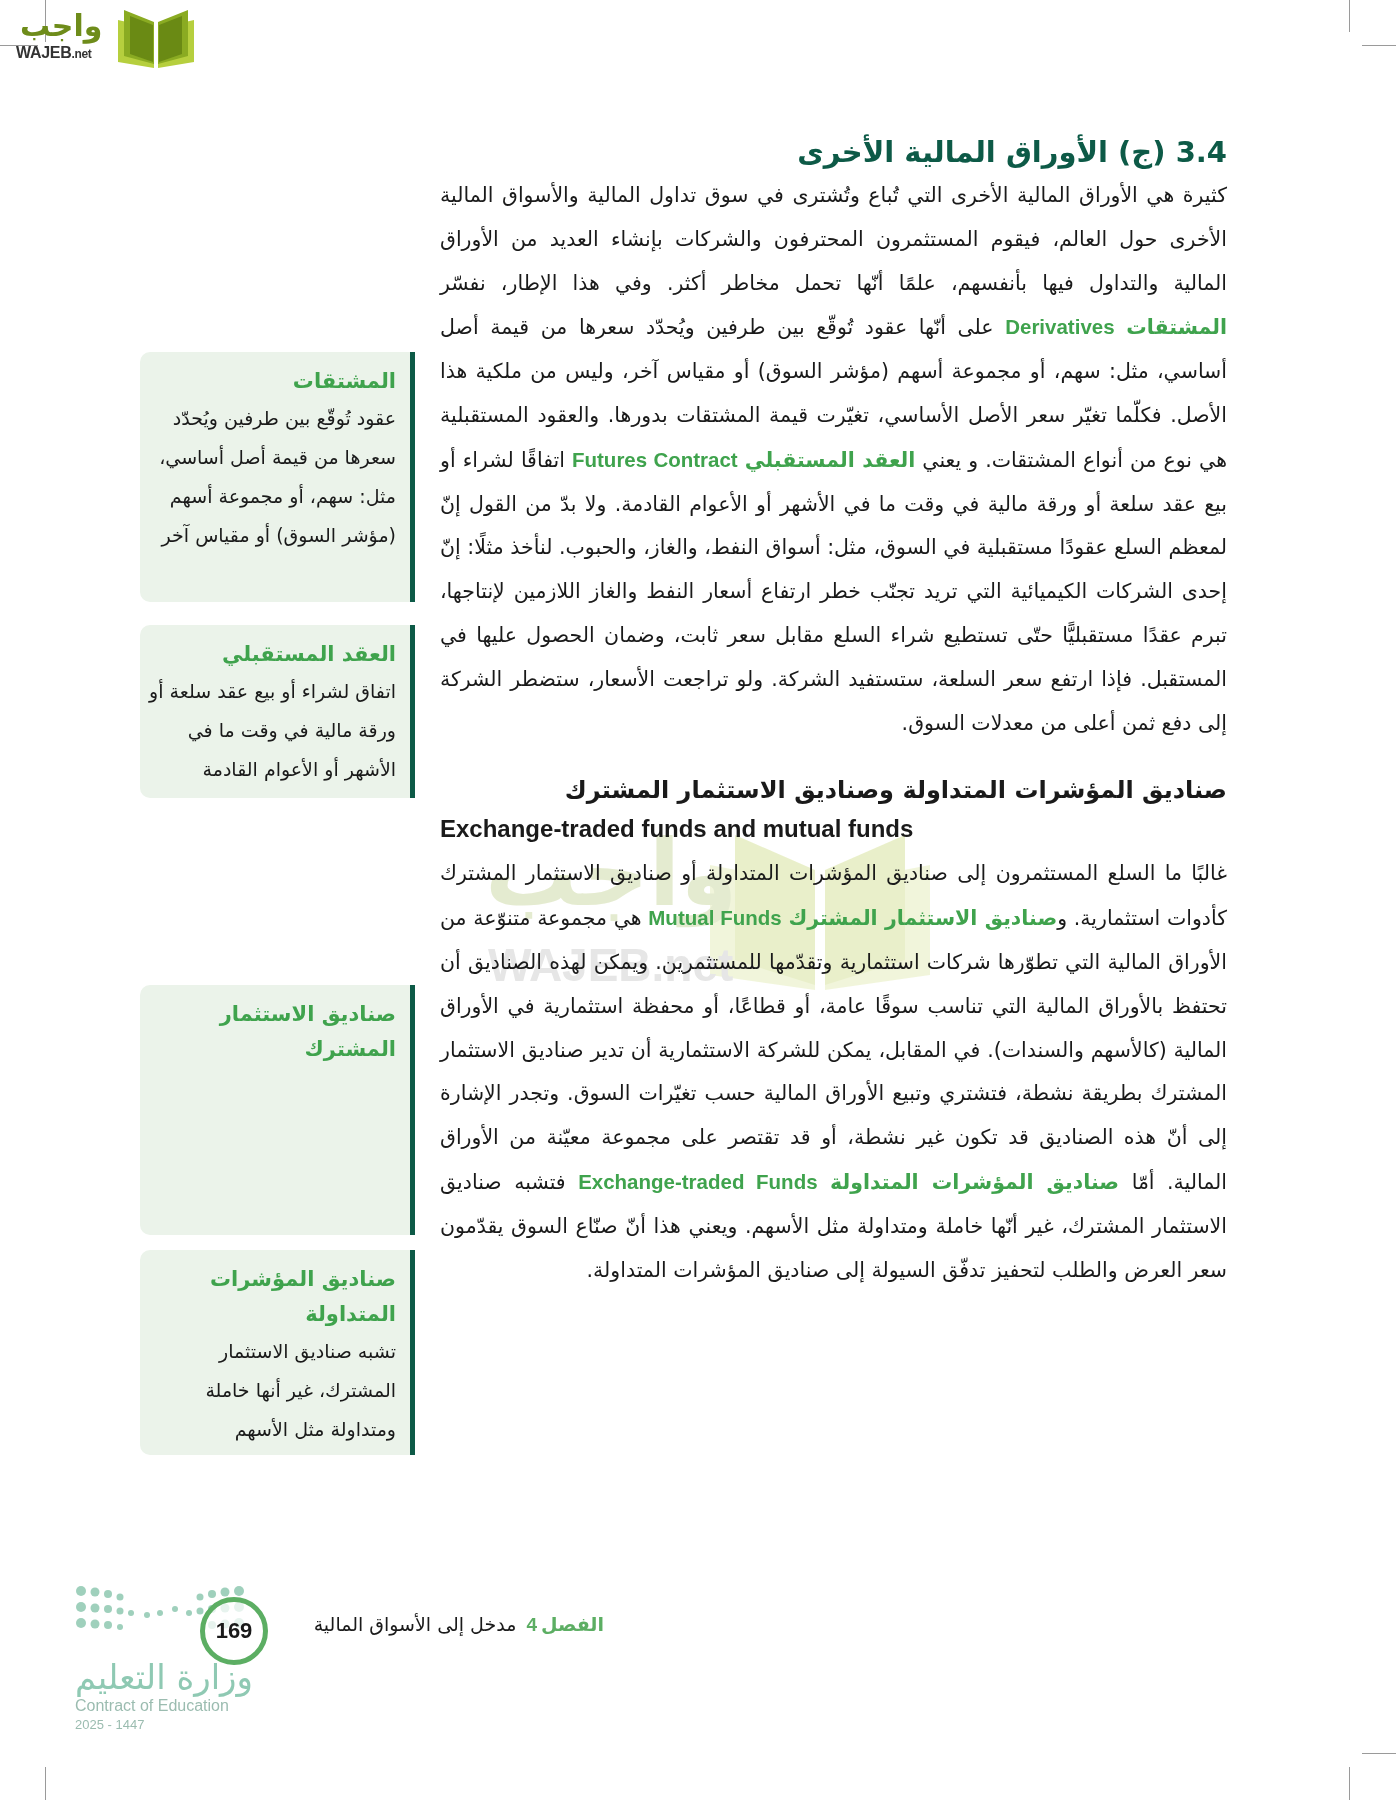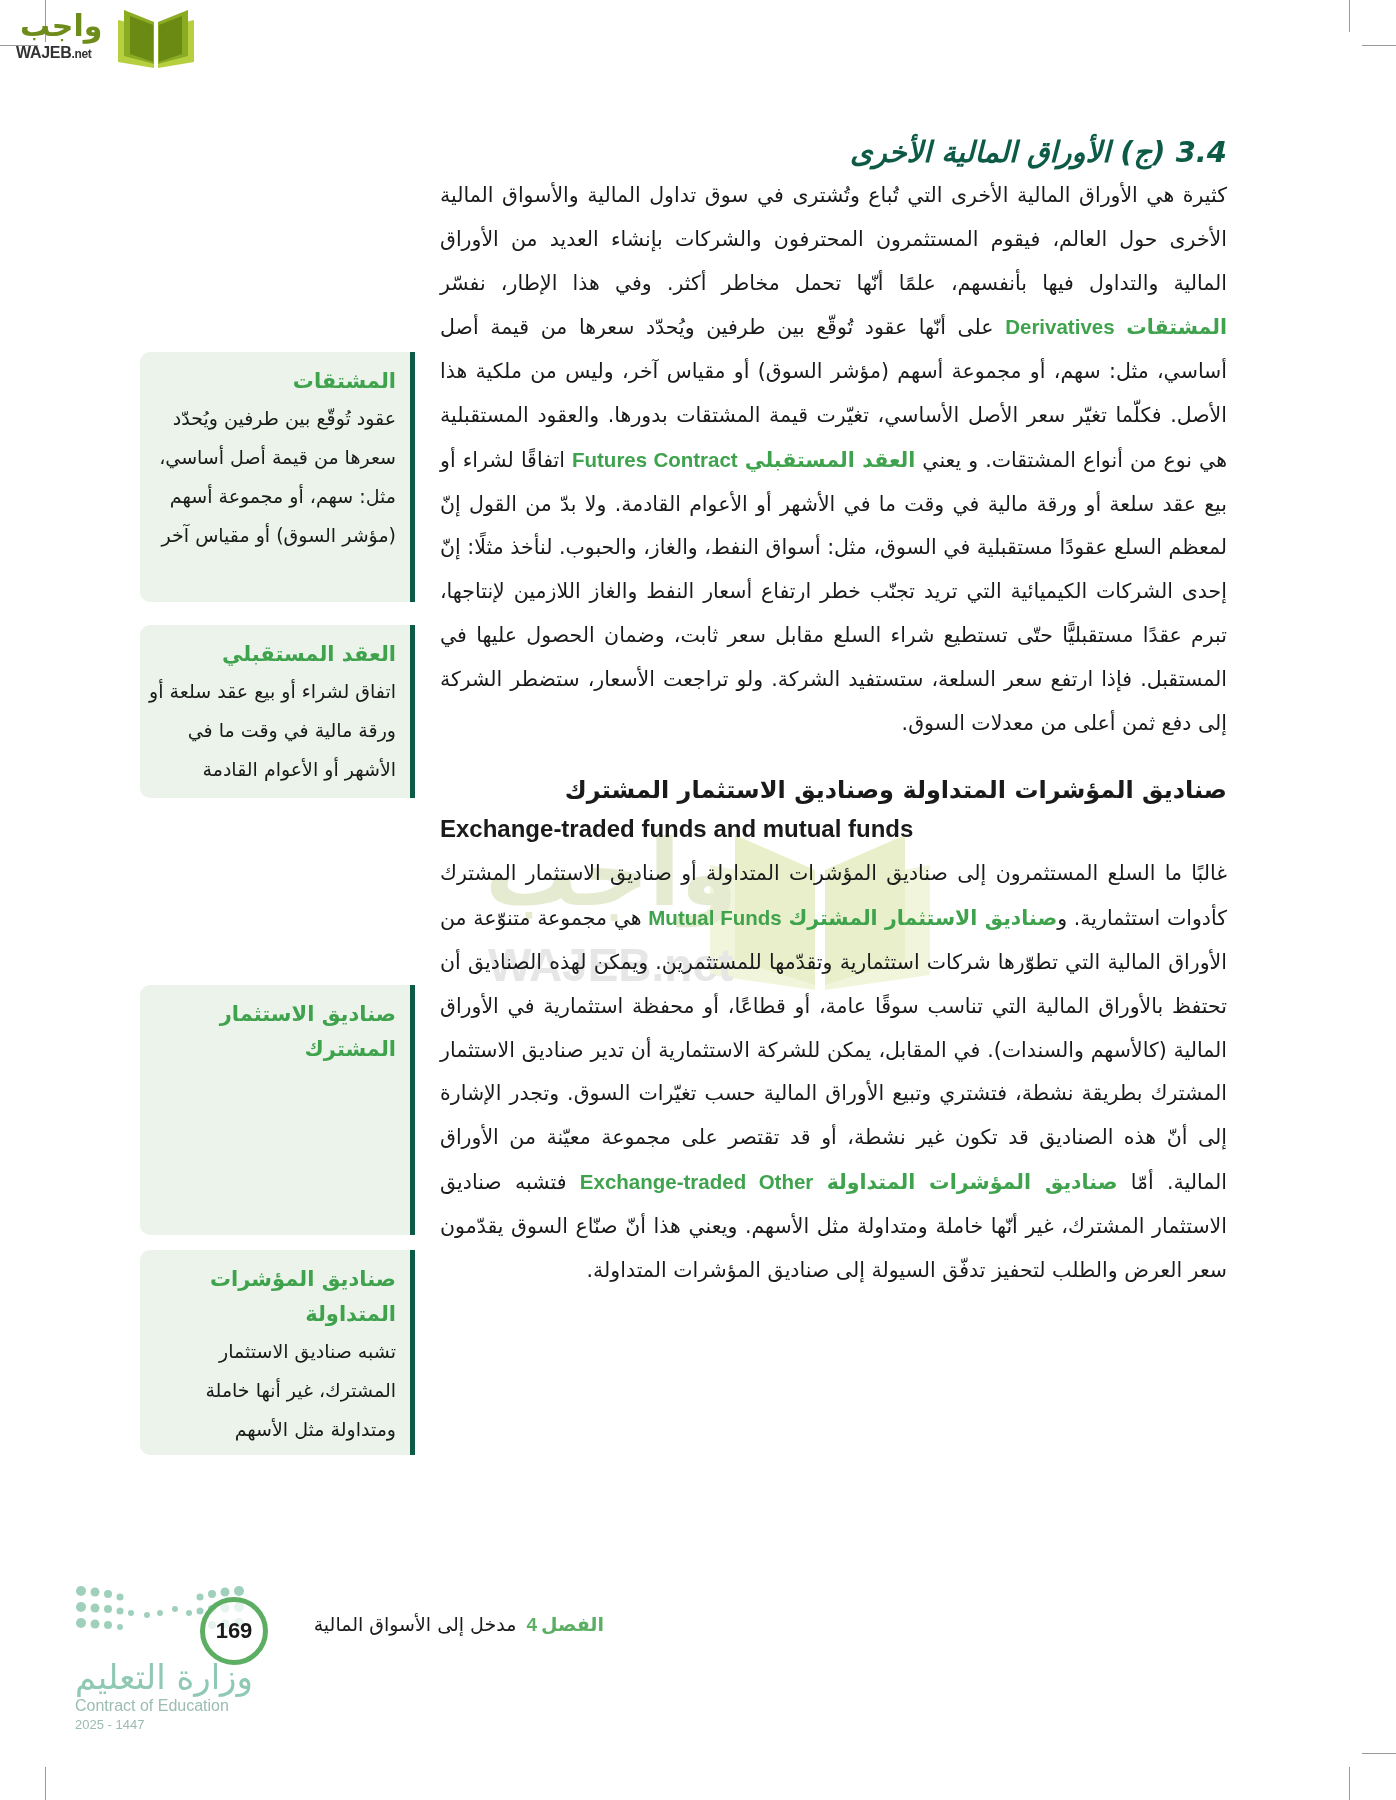--- a/index.html
+++ b/index.html
@@ -16,21 +16,21 @@
   .logo-book { position: absolute; left: 108px; top: 2px; width: 80px; height: 60px; }
 
   
   .watermark { position: absolute; left: 480px; top: 820px; width: 460px; height: 170px; pointer-events: none; opacity: 0.35; }
   .wm-ar { position: absolute; left: 5px; top: 0; font-size: 92px; font-weight: bold; color: #b5c77a; direction: rtl; }
   .wm-en { position: absolute; left: 8px; top: 118px; font-size: 46px; font-weight: bold; color: #b8b8b8; font-family: "Liberation Sans", sans-serif; }
   .wm-book { position: absolute; left: 230px; top: 15px; width: 220px; height: 155px; }
 
   
   .main { position: absolute; left: 440px; top: 130px; width: 787px; direction: rtl; text-align: justify; }
-  .h-ar { font-size: 29px; font-weight: bold; color: #0d5a47; text-align: right; line-height: 44px; font-style: italic; }
+  .h-ar { font-size: 29px; font-weight: bold; color: #0d5a47; text-align: right; line-height: 44px; }
   .h-en { font-size: 24px; font-weight: bold; color: #0d5a47; text-align: right; padding-right: 104px; line-height: 36px; font-family: "Liberation Sans", sans-serif; }
   .para { font-size: 20.5px; line-height: 43.8px; text-align: justify; text-align-last: right; }
   .hl { color: #3fa34d; font-weight: bold; }
   .hl-en { color: #3fa34d; font-weight: bold; font-family: "Liberation Sans", sans-serif; }
   .h2-ar { font-size: 24px; font-weight: bold; color: #1a1a1a; text-align: right; line-height: 40px; margin-top: 25px; }
   .h2-en { font-size: 24px; font-weight: bold; color: #1a1a1a; text-align: left; line-height: 38px; font-family: "Liberation Sans", sans-serif; margin-bottom: 4px; }
 
   
   .gloss { position: absolute; left: 140px; width: 275px; background: #ebf3ea; border-radius: 10px 0 0 10px; border-right: 5px solid #0d5a47; direction: rtl; text-align: right; padding: 12px 14px 10px 8px; }
   .gloss-term { font-size: 21px; font-weight: bold; color: #3fa34d; line-height: 35px; }
@@ -91,21 +91,21 @@
     <span class="hl-en">Derivatives</span><span> على أنّها عقود تُوقّع بين طرفين ويُحدّد سعرها من قيمة أصل أساسي، مثل: سهم، أو مجموعة أسهم (مؤشر السوق) أو مقياس آخر، وليس من ملكية هذا الأصل. فكلّما تغيّر سعر الأصل الأساسي، تغيّرت قيمة المشتقات بدورها. والعقود المستقبلية هي نوع من أنواع المشتقات. و يعني </span><span class="hl">العقد المستقبلي</span>
     <span class="hl-en">Futures Contract</span><span> اتفاقًا لشراء أو بيع عقد سلعة أو ورقة مالية في وقت ما في الأشهر أو الأعوام القادمة. ولا بدّ من القول إنّ لمعظم السلع عقودًا مستقبلية في السوق، مثل: أسواق النفط، والغاز، والحبوب. لنأخذ مثلًا: إنّ إحدى الشركات الكيميائية التي تريد تجنّب خطر ارتفاع أسعار النفط والغاز اللازمين لإنتاجها، تبرم عقدًا مستقبليًّا حتّى تستطيع شراء السلع مقابل سعر ثابت، وضمان الحصول عليها في المستقبل. فإذا ارتفع سعر السلعة، ستستفيد الشركة. ولو تراجعت الأسعار، ستضطر الشركة إلى دفع ثمن أعلى من معدلات السوق.</span>
   </p>
 
   <h3 class="h2-ar">صناديق المؤشرات المتداولة وصناديق الاستثمار المشترك</h3>
   <h3 class="h2-en">Exchange-traded funds and mutual funds</h3>
 
   <p class="para">
     <span>غالبًا ما السلع المستثمرون إلى صناديق المؤشرات المتداولة أو صناديق الاستثمار المشترك كأدوات استثمارية. و</span><span class="hl">صناديق الاستثمار المشترك</span>
     <span class="hl-en">Mutual Funds</span><span> هي مجموعة متنوّعة من الأوراق المالية التي تطوّرها شركات استثمارية وتقدّمها للمستثمرين. ويمكن لهذه الصناديق أن تحتفظ بالأوراق المالية التي تناسب سوقًا عامة، أو قطاعًا، أو محفظة استثمارية في الأوراق المالية (كالأسهم والسندات). في المقابل، يمكن للشركة الاستثمارية أن تدير صناديق الاستثمار المشترك بطريقة نشطة، فتشتري وتبيع الأوراق المالية حسب تغيّرات السوق. وتجدر الإشارة إلى أنّ هذه الصناديق قد تكون غير نشطة، أو قد تقتصر على مجموعة معيّنة من الأوراق المالية. أمّا </span><span class="hl">صناديق المؤشرات المتداولة</span>
-    <span class="hl-en">Exchange-traded Other</span><span> فتشبه صناديق الاستثمار المشترك، غير أنّها خاملة ومتداولة مثل الأسهم. ويعني هذا أنّ صنّاع السوق يقدّمون سعر العرض والطلب لتحفيز تدفّق السيولة إلى صناديق المؤشرات المتداولة.</span>
+    <span class="hl-en">Exchange-traded Funds</span><span> فتشبه صناديق الاستثمار المشترك، غير أنّها خاملة ومتداولة مثل الأسهم. ويعني هذا أنّ صنّاع السوق يقدّمون سعر العرض والطلب لتحفيز تدفّق السيولة إلى صناديق المؤشرات المتداولة.</span>
   </p>
 </div>
 
 <div class="gloss" style="top:352px;height:250px;">
   <div class="gloss-term">المشتقات</div>
   <div class="gloss-def">عقود تُوقّع بين طرفين ويُحدّد سعرها من قيمة أصل أساسي، مثل: سهم، أو مجموعة أسهم (مؤشر السوق) أو مقياس آخر</div>
 </div>
 
 <div class="gloss" style="top:625px;height:173px;">
   <div class="gloss-term">العقد المستقبلي</div>

